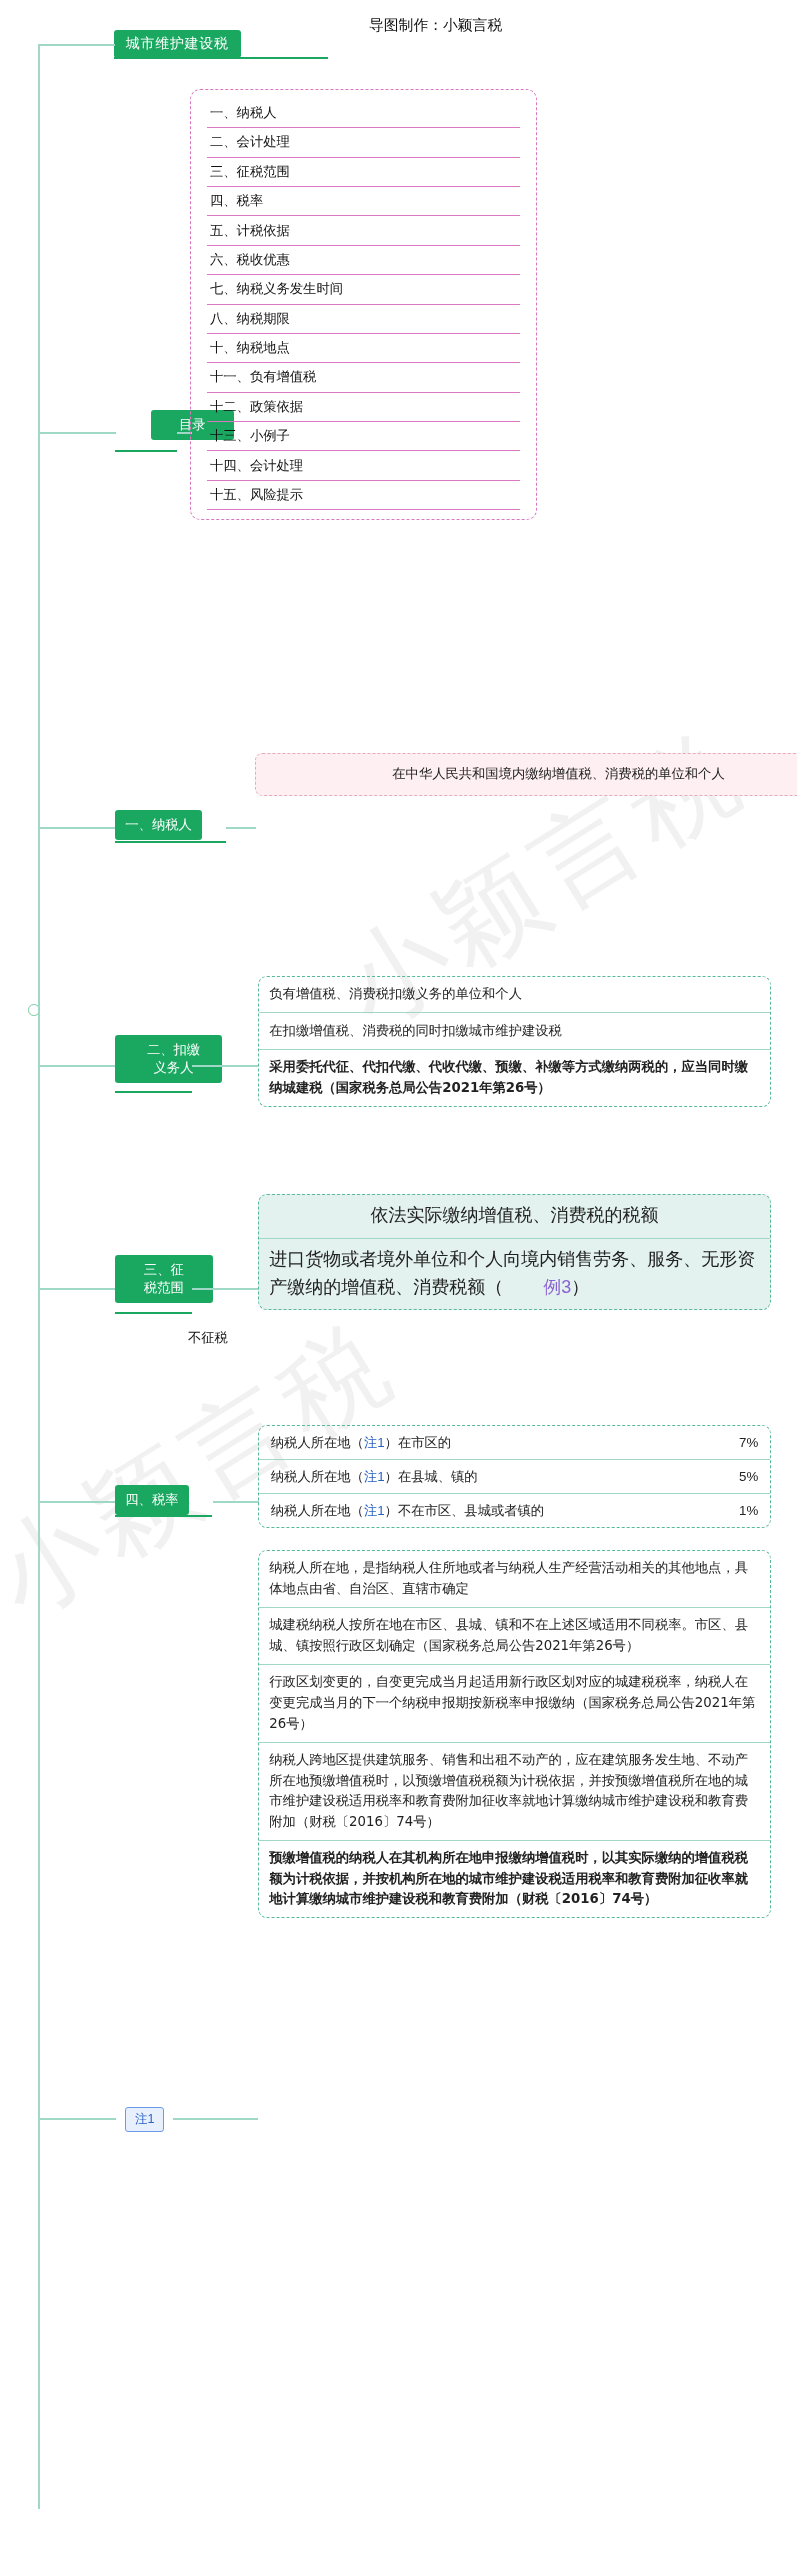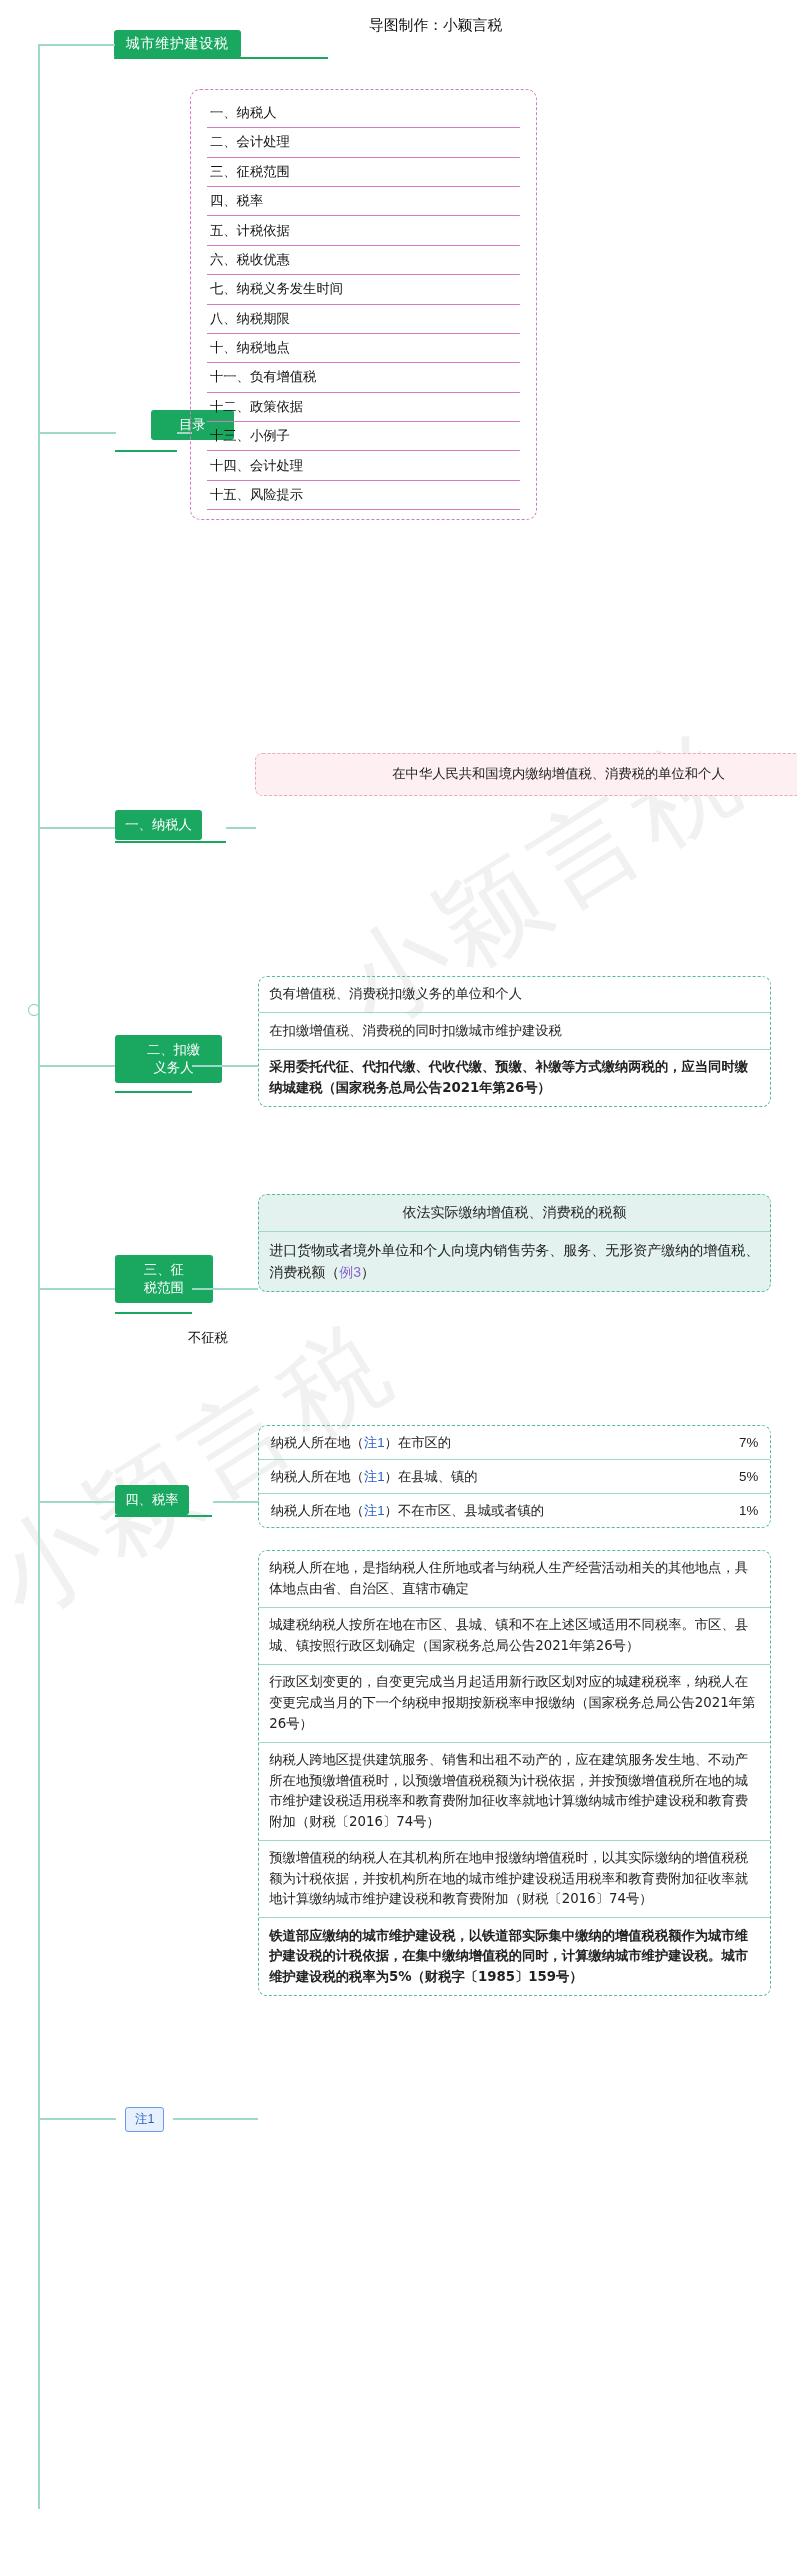--- a/index.html
+++ b/index.html
@@ -149,21 +149,21 @@
   .row:last-child{border-bottom:none;font-weight:bold;}
 
   .teal-box{
     position:absolute;
     border:0.7px dashed #57b89a;
     border-radius:8.9px;
     background:#e3f2ee;
     box-sizing:border-box;
   }
   .teal-row{
-    font-size:14px;line-height:1.55;padding:7.4px 10.3px;
+    font-size:18px;line-height:1.55;padding:7.4px 10.3px;
     border-bottom:0.7px solid #9fd8c6;box-sizing:border-box;
   }
   .teal-row:last-child{border-bottom:none;}
 
   .rate-box{
     position:absolute;
     border:0.7px dashed #57b89a;
     border-radius:8.9px;
     box-sizing:border-box;
   }
@@ -172,21 +172,21 @@
     border-bottom:0.7px solid #9fd8c6;
     display:flex;justify-content:space-between;align-items:flex-end;
     box-sizing:border-box;
     gap:16px;
   }
   .rate-row:last-child{border-bottom:none;}
   .rate-txt{flex:1;padding-right:8.9px;}
   .rate-val{width:43px;text-align:right;white-space:nowrap;}
 
   .note-ref{color:#2a62c4;}
-  .ex-ref{color:#8a63d2;}
+  .ex-ref{color:#8a63d2;margin-left:40px;}
   .nozheng{
     position:absolute;
     font-size:13.3px;
     color:#111;
   }
 
   
   .ln{position:absolute;background:#9fd8c6;}
   .ln-v{width:1.5px;}
   .ln-h{height:1.5px;}
@@ -286,17 +286,16 @@
 
   <div class="chip-blue" style="left:125px;top:2107px;">注1</div>
   <div class="ln ln-h" style="left:173px;top:2118px;width:85px;"></div>
 
   <div class="green-wrap" style="left:258px;top:1550px;width:513px;">
     <div class="row">纳税人所在地，是指纳税人住所地或者与纳税人生产经营活动相关的其他地点，具体地点由省、自治区、直辖市确定</div>
     <div class="row">城建税纳税人按所在地在市区、县城、镇和不在上述区域适用不同税率。市区、县城、镇按照行政区划确定（国家税务总局公告2021年第26号）</div>
     <div class="row">行政区划变更的，自变更完成当月起适用新行政区划对应的城建税税率，纳税人在变更完成当月的下一个纳税申报期按新税率申报缴纳（国家税务总局公告2021年第26号）</div>
     <div class="row">纳税人跨地区提供建筑服务、销售和出租不动产的，应在建筑服务发生地、不动产所在地预缴增值税时，以预缴增值税税额为计税依据，并按预缴增值税所在地的城市维护建设税适用税率和教育费附加征收率就地计算缴纳城市维护建设税和教育费附加（财税〔2016〕74号）</div>
     <div class="row">预缴增值税的纳税人在其机构所在地申报缴纳增值税时，以其实际缴纳的增值税税额为计税依据，并按机构所在地的城市维护建设税适用税率和教育费附加征收率就地计算缴纳城市维护建设税和教育费附加（财税〔2016〕74号）</div>
-    <div class="row">铁道部应缴纳的城市维护建设税，以铁道部实际集中缴纳的增值税税额作为城市维护建设税的计税依据，在集中缴纳增值税的同时，计算缴纳城市维护建设税。城市维护建设税的税率为5%（财税字〔1985〕159号）</div>
   </div>
 
 </div>
 
 
 </body></html>

